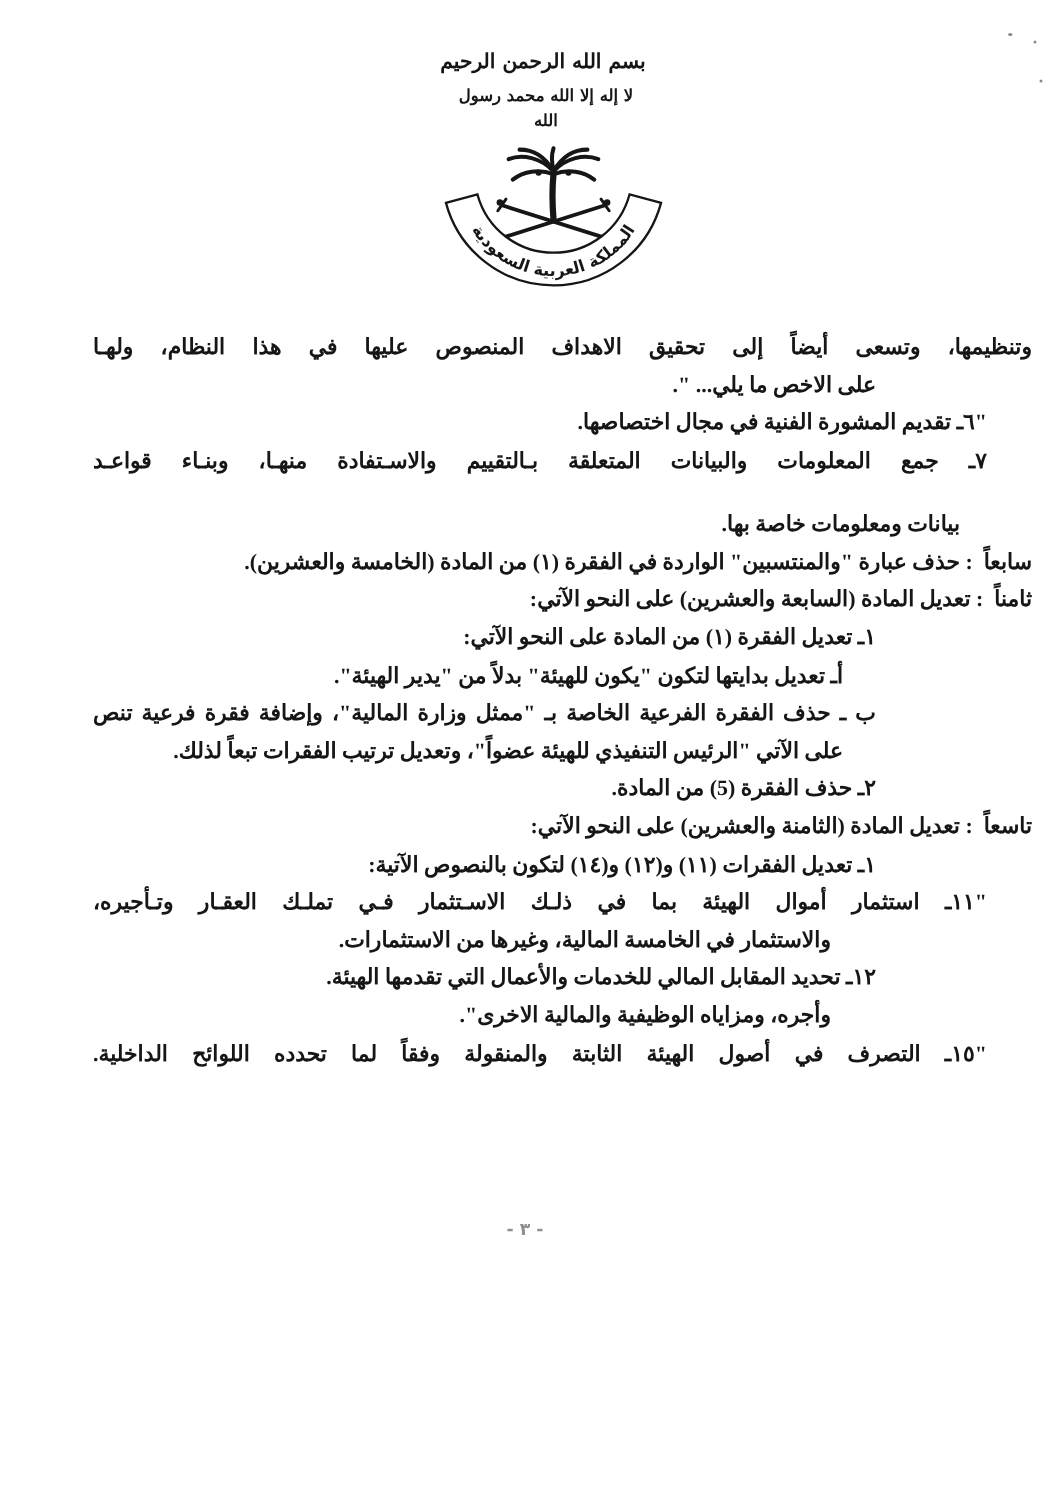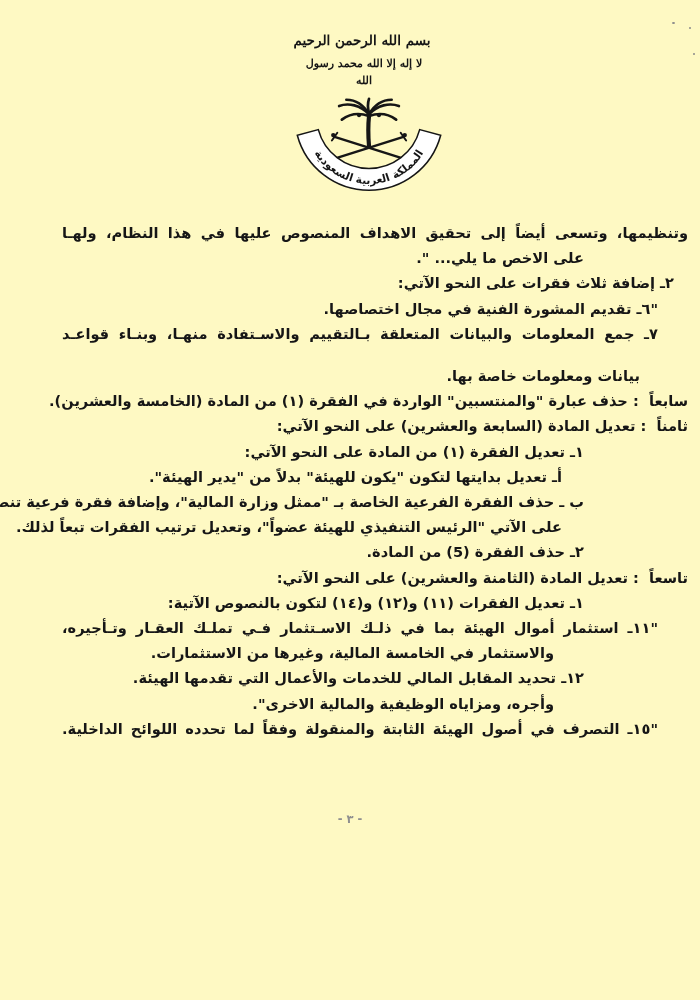--- a/index.html
+++ b/index.html
@@ -1,38 +1,38 @@
 <!DOCTYPE html>
 <html lang="ar"><head>
 <meta charset="utf-8">
 <style>
   html,body{margin:0;padding:0;background:#e8e8e8;}
   .page{
-    position:relative;width:700px;height:1000px;background:#fef9c3;
+    position:relative;width:700px;height:1000px;background:#ffffff;
     overflow:hidden;font-family:"DejaVu Sans",sans-serif;color:#161616;
     margin:0 auto;
   }
   
   .bismillah{
     position:absolute;top:32px;left:0;right:0;text-align:center;
     font-size:13.5px;font-weight:bold;transform:translateX(12px);
     font-family:"DejaVu Serif",serif;
   }
   .shahada{
     position:absolute;top:56px;left:300px;width:128px;text-align:center;
     font-size:11px;font-weight:bold;line-height:1.5;
     font-family:"DejaVu Serif",serif;
   }
   .emblem{position:absolute;top:94px;left:283px;width:172px;height:112px;}
   
   .doc-body{
     position:absolute;top:220px;left:62px;right:12px;direction:rtl;
     font-weight:bold;font-size:14.6px;line-height:25.2px;
   }
-  .line{white-space:nowrap;text-align:right;}
+  .line{white-space:nowrap;text-align:right;font-family:Liberation Serif, serif;}
   .j{text-align-last:justify;}
   .i15{padding-right:14px;}
   .i30{padding-right:30px;}
   .i48{padding-right:48px;margin-top:17px;}
   .i105{padding-right:104px;}
   .i128{padding-right:126px;}
   .i135{padding-right:134px;}
   .pagenum{
     position:absolute;top:812px;left:0;right:0;text-align:center;
     color:#8f8f8f;font-size:11.5px;font-weight:bold;letter-spacing:2px;
@@ -84,21 +84,20 @@
       <path id="emblem-banner-path" d="M26.5,39.5 A70,70 0 0 0 163.5,39.5" fill="none"></path>
       <text font-size="12" font-weight="bold" fill="#161616" font-family="DejaVu Sans, sans-serif">
         <textPath href="#emblem-banner-path" startOffset="50%" text-anchor="middle">المملكة العربية السعودية</textPath>
       </text>
     </g>
   </svg>
 
   <div class="doc-body">
     <div class="line j">وتنظيمها، وتسعى أيضاً إلى تحقيق الاهداف المنصوص عليها في هذا النظام، ولهـا</div>
     <div class="line i105">على الاخص ما يلي... ".</div>
-    <div class="line i15">٢ـ إضافة ثلاث فقرات على النحو الآتي:</div>
     <div class="line i30">"٦ـ تقديم المشورة الفنية في مجال اختصاصها.</div>
     <div class="line i30 j">٧ـ جمع المعلومات والبيانات المتعلقة بـالتقييم والاسـتفادة منهـا، وبنـاء قواعـد</div>
     <div class="line i48">بيانات ومعلومات خاصة بها.</div>
     <div class="line">سابعاً&nbsp;&nbsp;: حذف عبارة "والمنتسبين" الواردة في الفقرة (١) من المادة (الخامسة والعشرين).</div>
     <div class="line">ثامناً&nbsp;&nbsp;: تعديل المادة (السابعة والعشرين) على النحو الآتي:</div>
     <div class="line i105">١ـ تعديل الفقرة (١) من المادة على النحو الآتي:</div>
     <div class="line i128">أـ تعديل بدايتها لتكون "يكون للهيئة" بدلاً من "يدير الهيئة".</div>
     <div class="line i105 j">ب ـ حذف الفقرة الفرعية الخاصة بـ "ممثل وزارة المالية"، وإضافة فقرة فرعية تنص</div>
     <div class="line i128">على الآتي "الرئيس التنفيذي للهيئة عضواً"، وتعديل ترتيب الفقرات تبعاً لذلك.</div>
     <div class="line i105">٢ـ حذف الفقرة (5) من المادة.</div>

